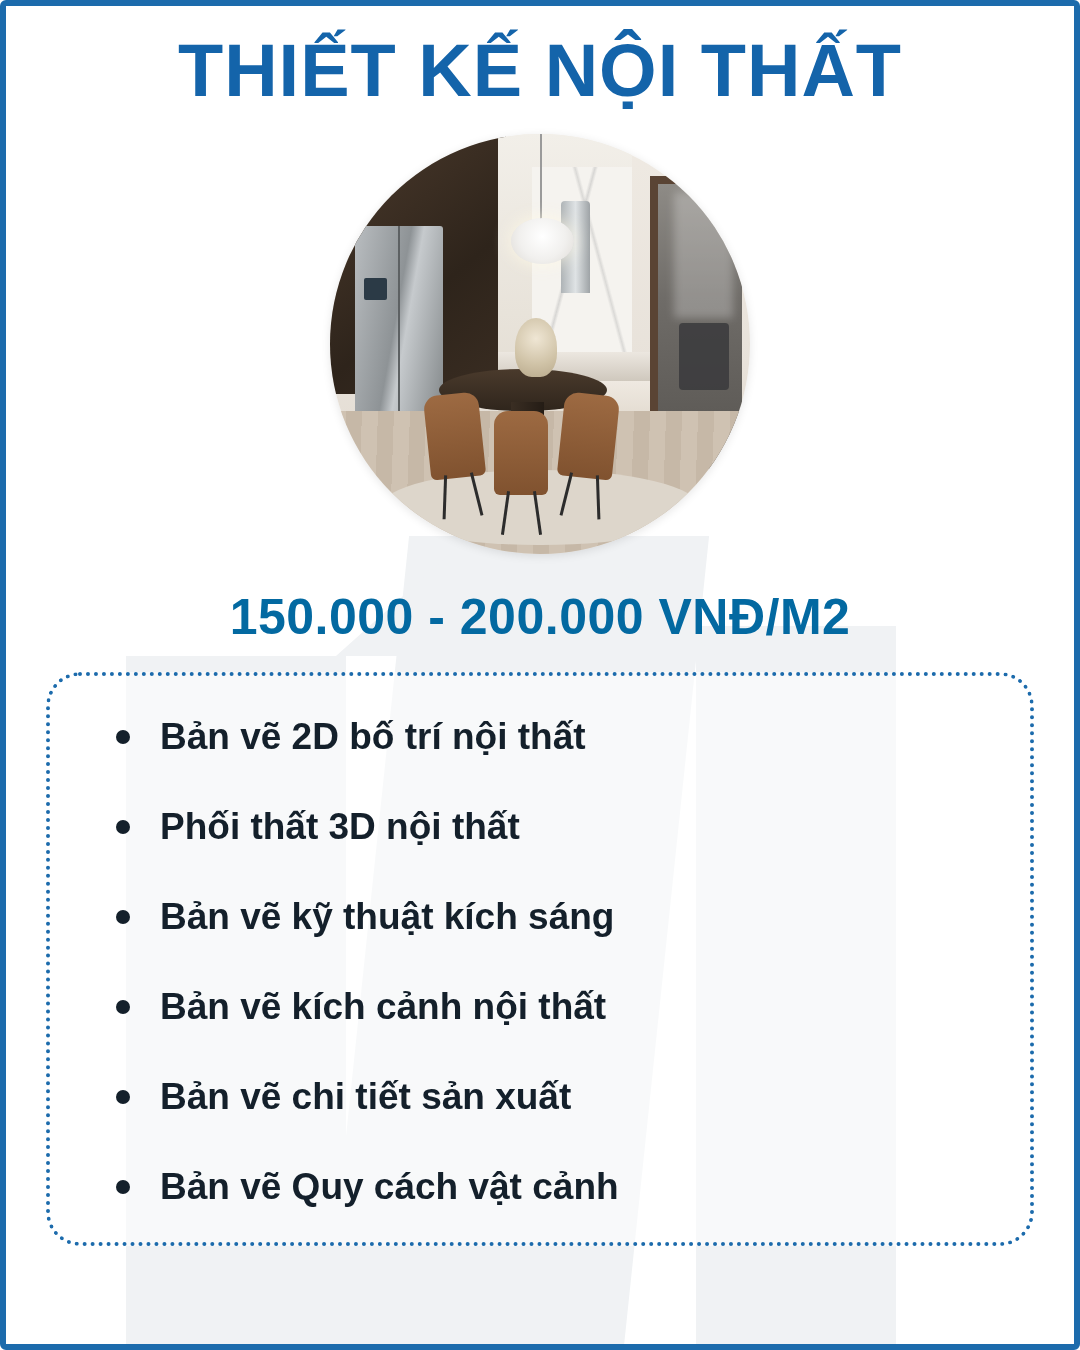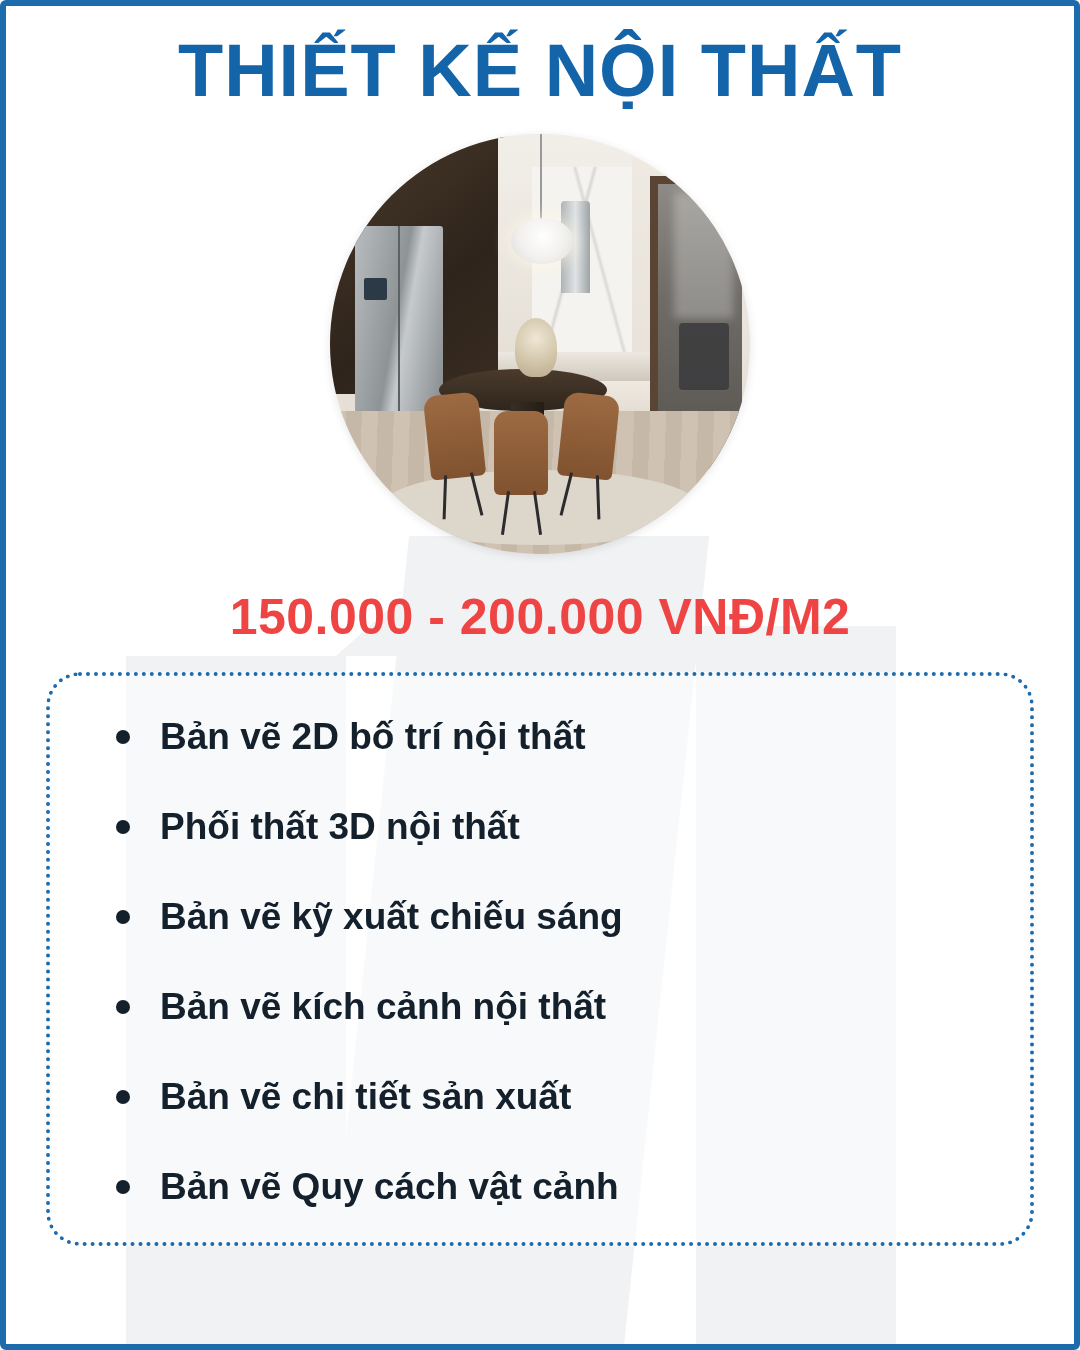--- a/index.html
+++ b/index.html
@@ -186,21 +186,21 @@
     position: absolute; width: 3px; height: 44px; background: #2c2c2c; bottom: -40px;
   }
   .chair-leg.l { left: 18%; transform: rotate(8deg); }
   .chair-leg.r { right: 18%; transform: rotate(-8deg); }
 
   .price {
     margin: 34px 0 0;
     text-align: center;
     font-size: 50px;
     font-weight: bold;
-    color: #ef4444;
+    color: #0369a1;
     letter-spacing: 0.5px;
   }
 
   .feature-box {
     margin: 26px 40px 0;
     border: 4px dotted #1c6bac;
     border-radius: 34px;
     background: rgba(255,255,255,0.55);
     padding: 40px 46px 36px;
     box-sizing: border-box;
@@ -290,21 +290,21 @@
         <li class="feature-item">
           <span class="bullet"></span>
           <span>Bản vẽ 2D bố trí nội thất</span>
         </li>
         <li class="feature-item">
           <span class="bullet"></span>
           <span>Phối thất 3D nội thất</span>
         </li>
         <li class="feature-item">
           <span class="bullet"></span>
-          <span>Bản vẽ kỹ xuất chiếu sáng</span>
+          <span>Bản vẽ kỹ thuật kích sáng</span>
         </li>
         <li class="feature-item">
           <span class="bullet"></span>
           <span>Bản vẽ kích cảnh nội thất</span>
         </li>
         <li class="feature-item">
           <span class="bullet"></span>
           <span>Bản vẽ chi tiết sản xuất</span>
         </li>
         <li class="feature-item">

